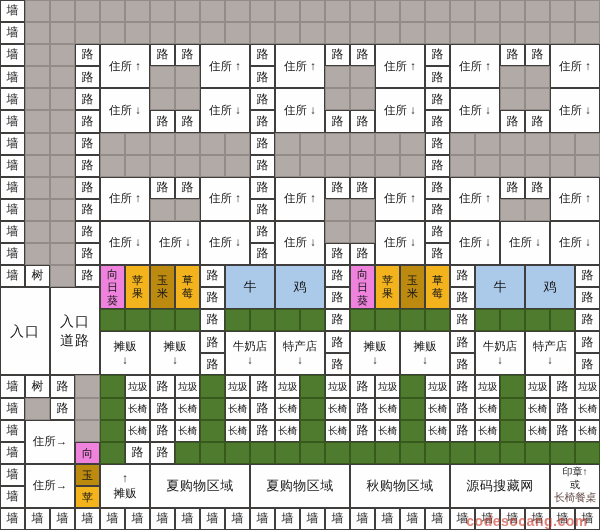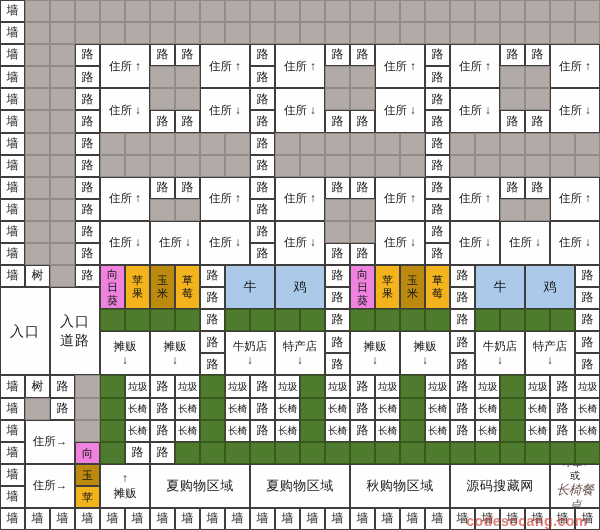--- a/index.html
+++ b/index.html
@@ -28,21 +28,21 @@
   .gold{background:#bd8a10;}
   .animal{background:#abc9e9;font-size:13px;}
   .small{font-size:10px;letter-spacing:-0.5px;}
   .crop{font-size:11px;line-height:1.18;}
   .marker{font-size:11px;}
   .house{font-size:11.5px;}
   .shop{font-size:11.5px;line-height:1.25;}
   .zone{font-size:13px;letter-spacing:0.5px;}
   .entrance{font-size:14px;line-height:1.35;letter-spacing:1px;}
   .stamp{font-size:10px;line-height:1.25;}
-  .stamp span:nth-child(3){font-size:13px;color:#6d5752;letter-spacing:-0.5px;font-style:italic;}
+  .stamp span:nth-child(3){font-size:11px;color:#6d5752;letter-spacing:-0.5px;}
   .tree,.wall,.road{font-size:12px;}
   .watermark{
     position:absolute;right:0;bottom:1px;width:146px;
     text-align:center;pointer-events:none;
     color:#cd3a2e;opacity:0.62;
   }
   .wm-cn{font-size:26px;font-weight:bold;letter-spacing:1px;line-height:1.05;}
   .wm-url{font-size:14px;font-weight:bold;letter-spacing:0.5px;}
 </style>
 </head>

